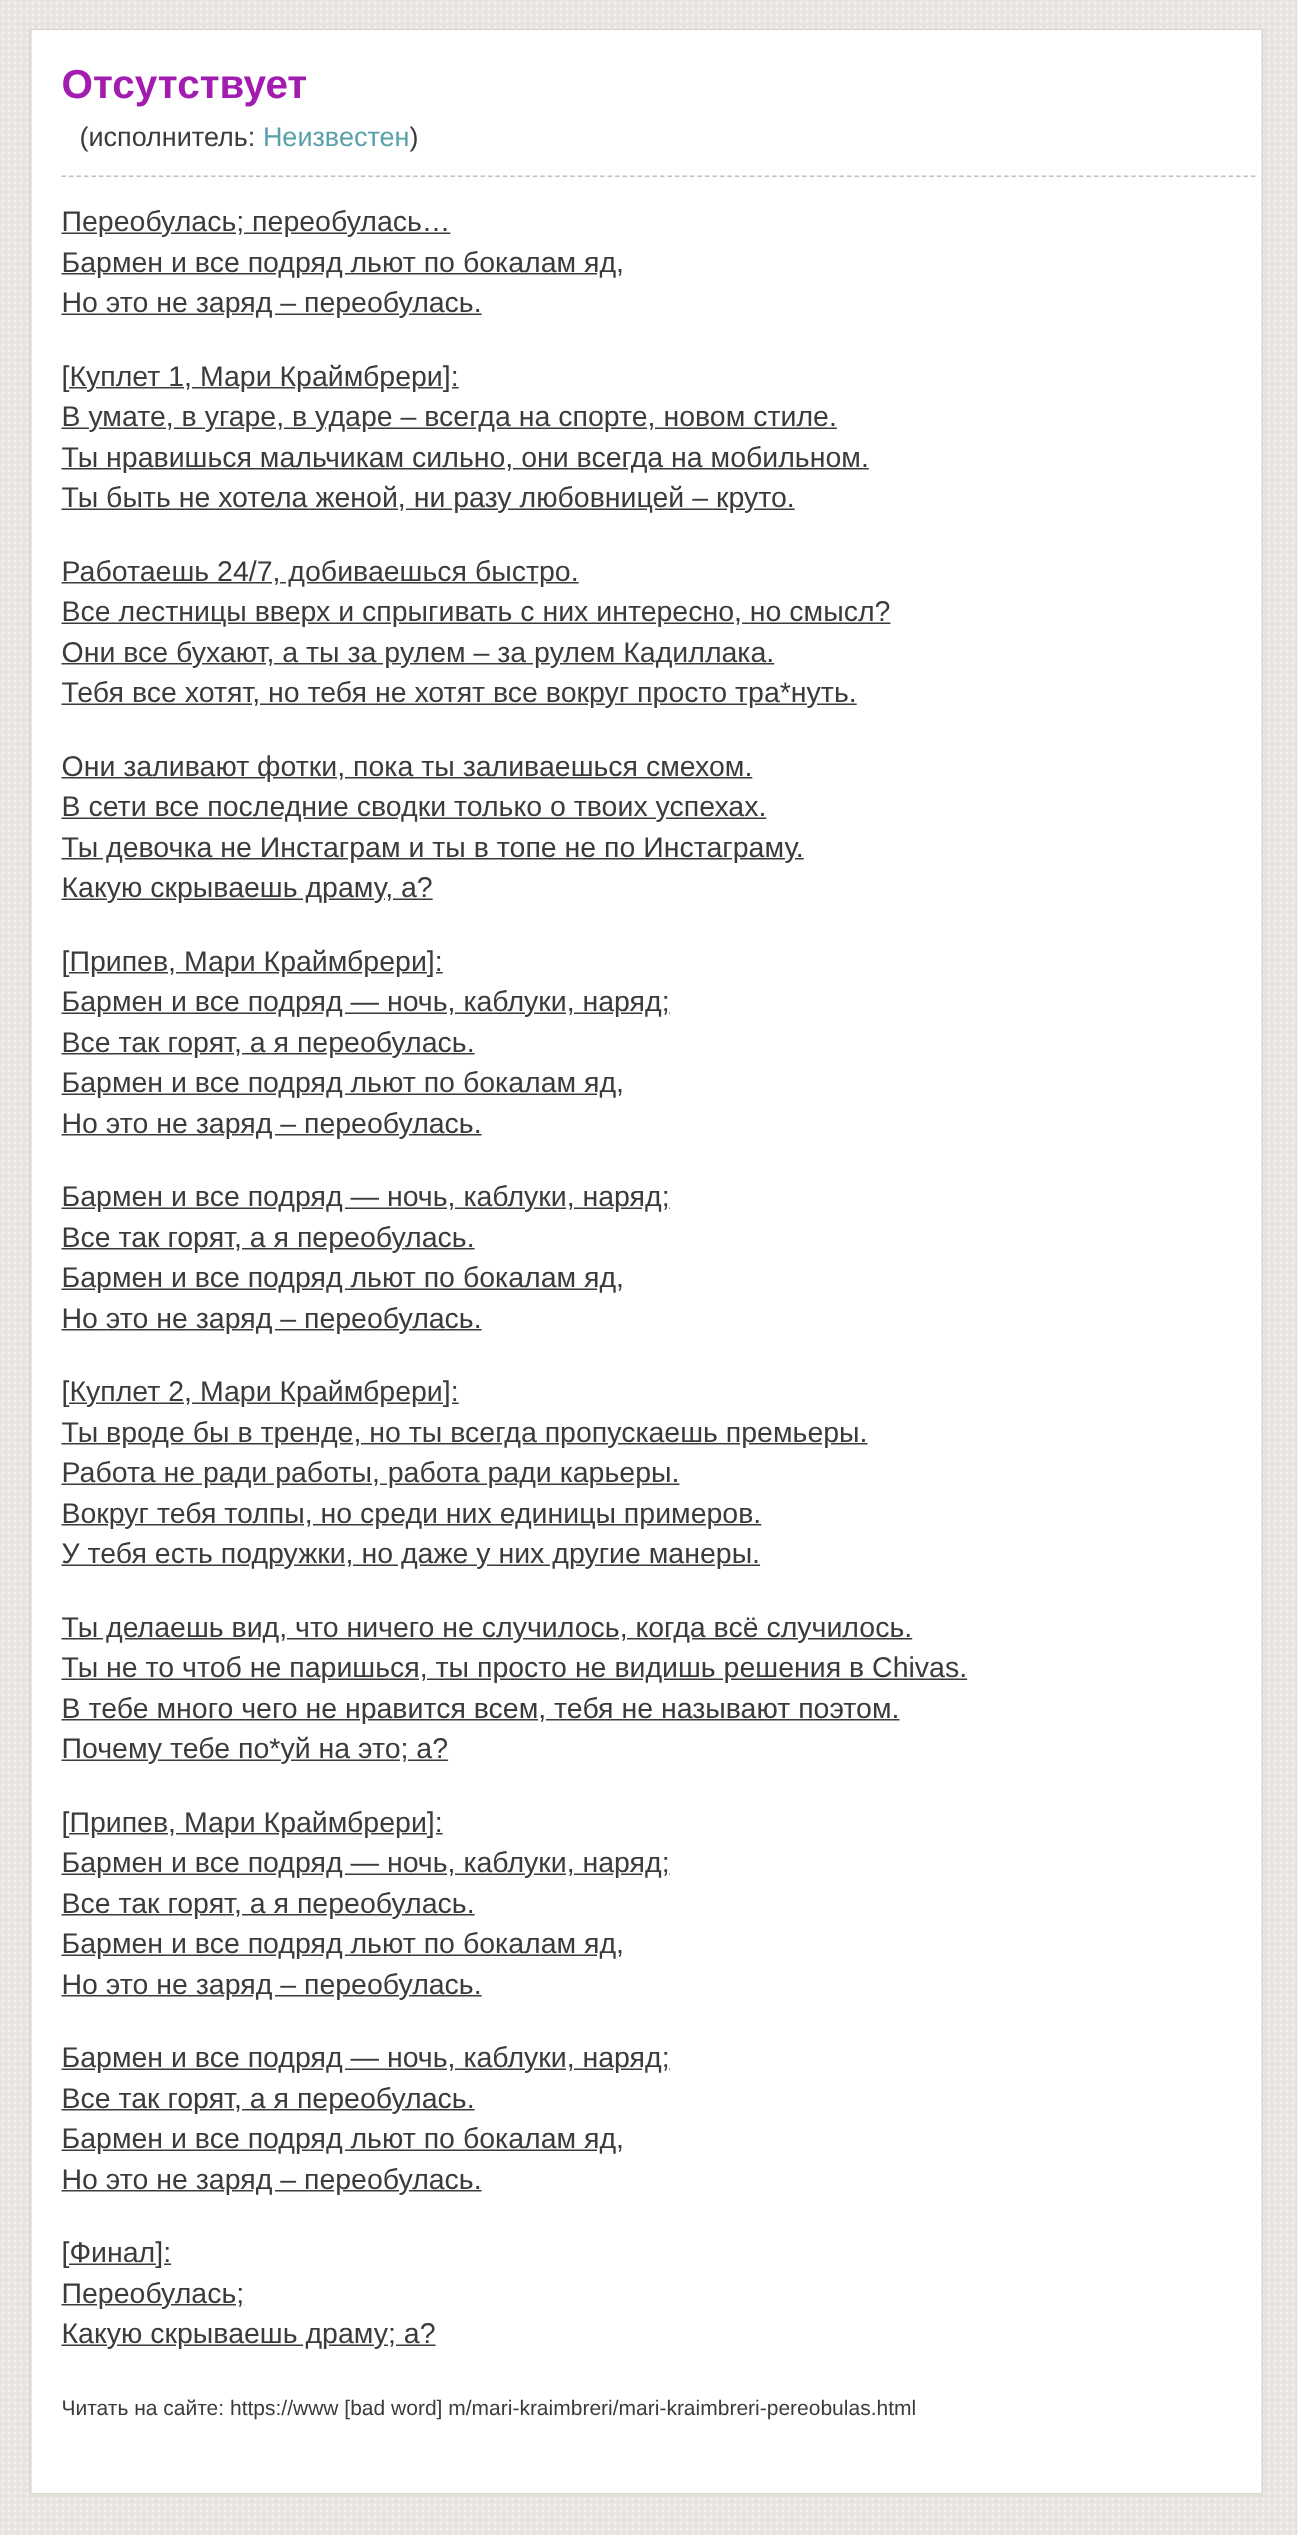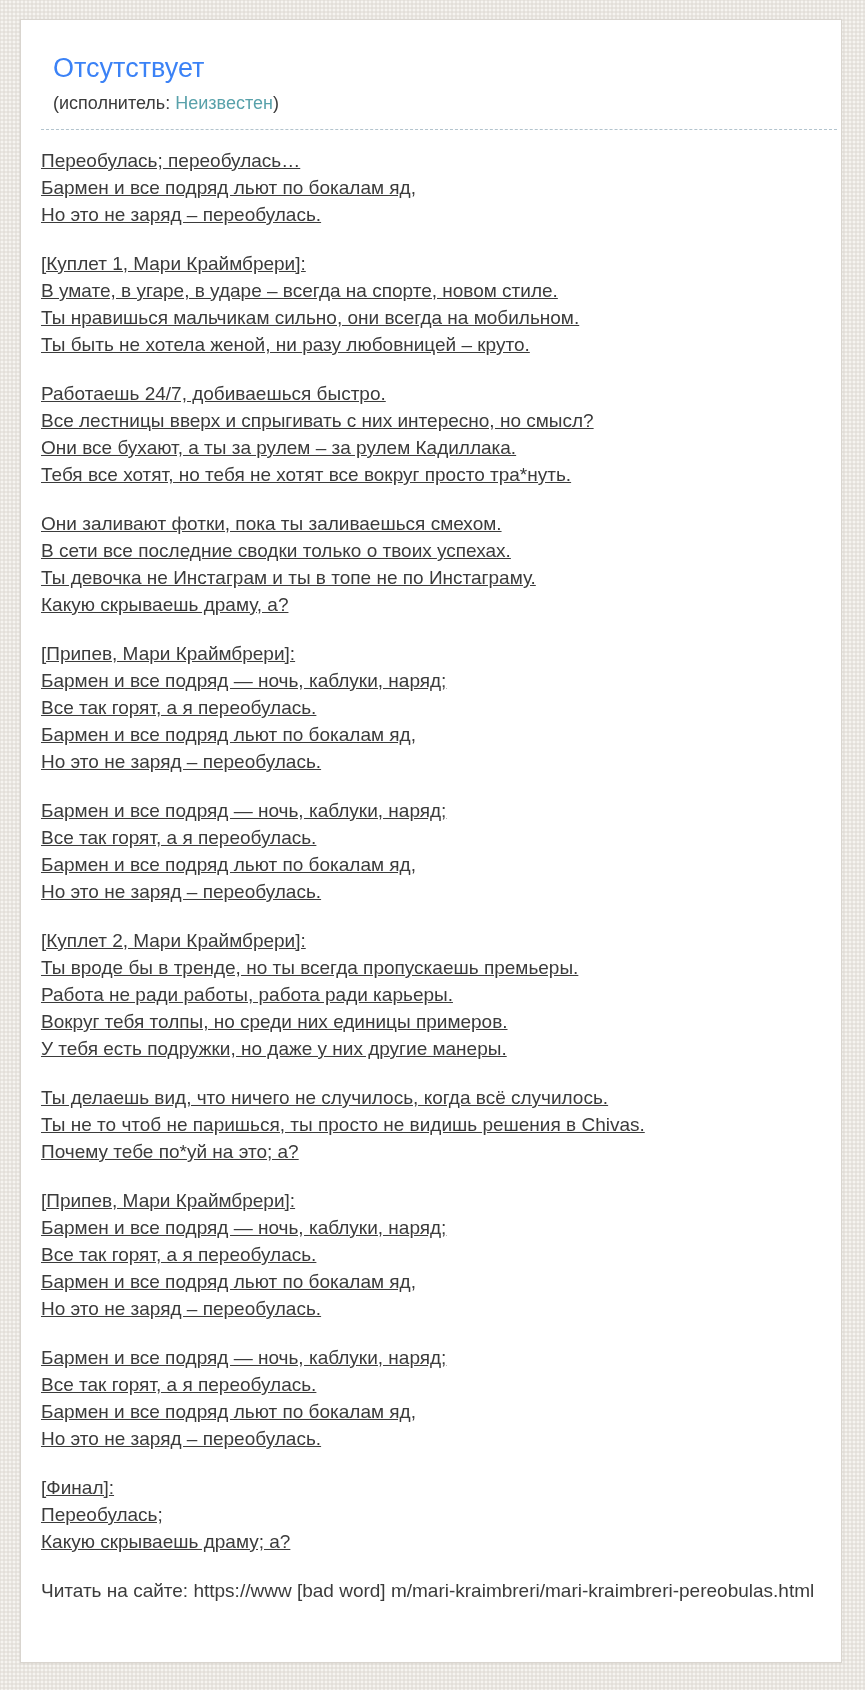--- a/index.html
+++ b/index.html
@@ -32,25 +32,25 @@
     box-shadow: 0 0 3px rgba(0,0,0,0.06);
     padding: 22px 0 0 20px;
     overflow: visible;
   }
   .page-header {
     border-bottom: 1px dashed #b3c4ce;
     padding-bottom: 4px;
     margin-right: 4px;
   }
   h1.song-title {
-    margin: 12px;
+    margin: 0;
     font-size: 27px;
     line-height: 28px;
-    font-weight: 400;
-    color: #3b82f6;
+    font-weight: 700;
+    color: #a21caf;
   }
   .artist-line {
     margin: 12px;
     font-size: 18px;
     line-height: 19px;
     color: #3b3b3b;
   }
   .artist-link {
     color: #58a1aa;
     text-decoration: none;
@@ -64,21 +64,21 @@
     font-size: 19px;
     line-height: 27px;
     color: #3b3b3b;
   }
   p.stanza .line {
     display: block;
     text-decoration: underline;
   }
   p.footer-note {
     margin: 0;
-    font-size: 19px;
+    font-size: 14px;
     line-height: 27px;
     color: #3b3b3b;
     white-space: nowrap;
     overflow: visible;
   }
 </style>
 </head>
 <body>
 
 <div class="content-box">
@@ -127,20 +127,21 @@
       <p class="stanza">
         <span class="line">[Куплет 2, Мари Краймбрери]:</span>
         <span class="line">Ты вроде бы в тренде, но ты всегда пропускаешь премьеры.</span>
         <span class="line">Работа не ради работы, работа ради карьеры.</span>
         <span class="line">Вокруг тебя толпы, но среди них единицы примеров.</span>
         <span class="line">У тебя есть подружки, но даже у них другие манеры.</span>
       </p>
       <p class="stanza">
         <span class="line">Ты делаешь вид, что ничего не случилось, когда всё случилось.</span>
         <span class="line">Ты не то чтоб не паришься, ты просто не видишь решения в Chivas.</span>
+        <span class="line">В тебе много чего не нравится всем, тебя не называют поэтом.</span>
         <span class="line">Почему тебе по*уй на это; а?</span>
       </p>
       <p class="stanza">
         <span class="line">[Припев, Мари Краймбрери]:</span>
         <span class="line">Бармен и все подряд — ночь, каблуки, наряд;</span>
         <span class="line">Все так горят, а я переобулась.</span>
         <span class="line">Бармен и все подряд льют по бокалам яд,</span>
         <span class="line">Но это не заряд – переобулась.</span>
       </p>
       <p class="stanza">

